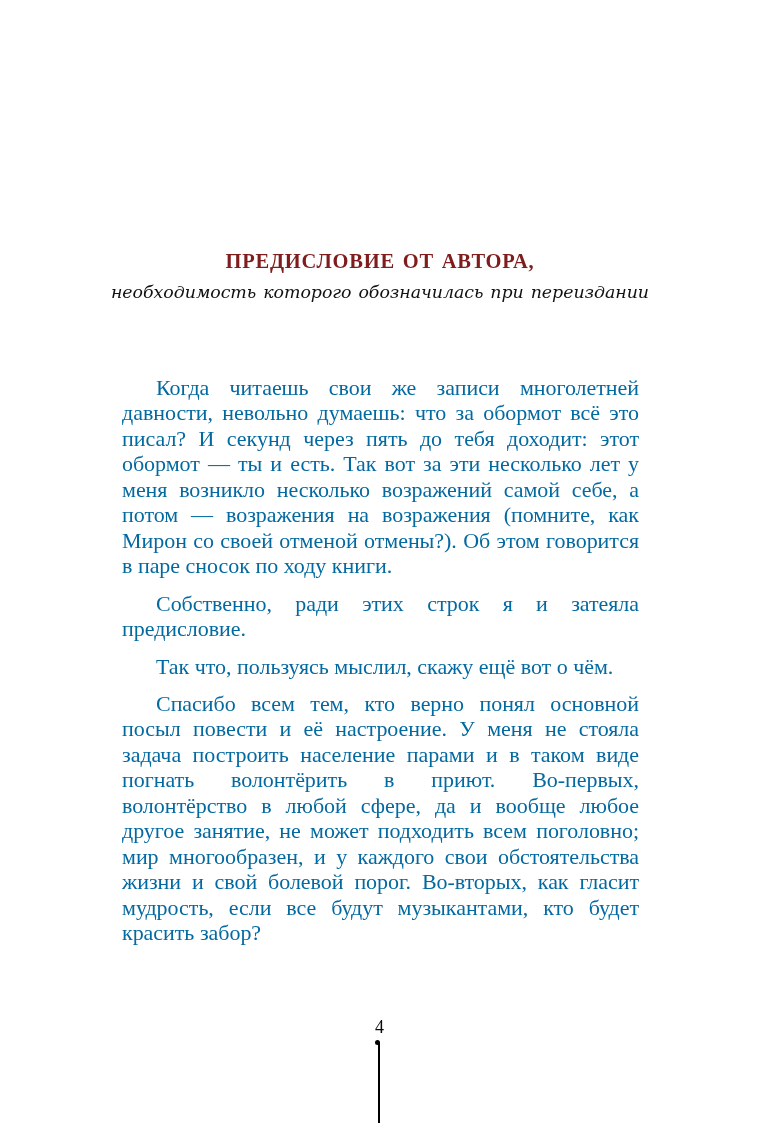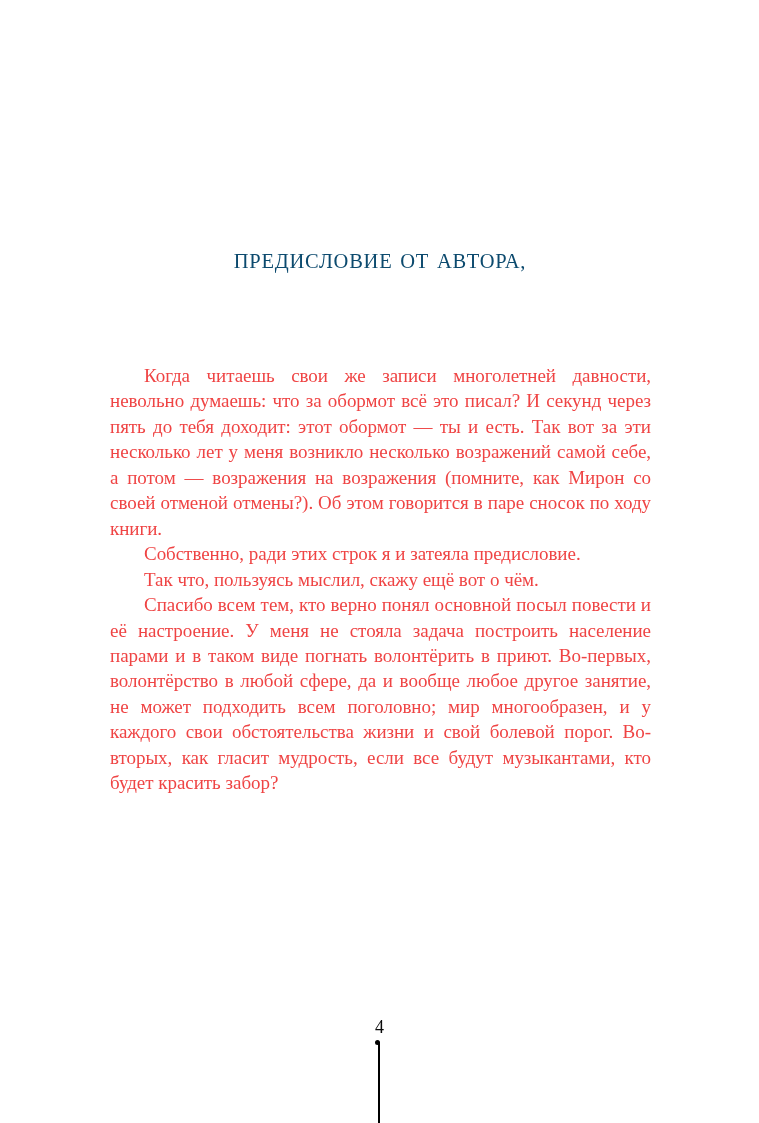--- a/index.html
+++ b/index.html
@@ -33,24 +33,24 @@
     width: 540px;
     text-align: center;
   }
 
   .chapter-title {
     font-family: "Liberation Serif", "DejaVu Serif", serif;
     font-size: 20.5px;
     line-height: 26px;
     letter-spacing: 0.75px;
     word-spacing: 2px;
-    font-weight: 400;
+    font-weight: 700;
     text-transform: uppercase;
     white-space: nowrap;
-    color: #0c4a6e;
+    color: #7f1d1d;
   }
 
   .chapter-subtitle {
     margin-top: 7px;
     font-family: "DejaVu Serif", "Liberation Serif", serif;
     font-style: italic;
     font-size: 17.4px;
     line-height: 22px;
     letter-spacing: -0.05px;
     word-spacing: 1.5px;
@@ -60,29 +60,29 @@
 
   
   .body-block {
     position: absolute;
     left: 110px;
     top: 363px;
     width: 541px;
   }
 
   .body-block p {
-    margin: 0;
+    margin: 12px;
     text-indent: 34px;
     text-align: justify;
-    font-size: 19px;
+    font-size: 22px;
     line-height: 25.45px;
     letter-spacing: -0.04px;
     word-spacing: 0.1px;
     hyphens: manual;
-    color: #ef4444;
+    color: #0369a1;
   }
 
   
   .folio {
     position: absolute;
     left: 0;
     top: 1016px;
     width: 759px;
     text-align: center;
     font-size: 18px;
@@ -109,20 +109,21 @@
     background: #000000;
   }
 </style>
 </head>
 <body>
 
 <div class="page">
 
   <div class="heading-block">
     <div class="chapter-title">ПРЕДИСЛОВИЕ ОТ АВТОРА,</div>
+    <div class="chapter-subtitle">необходимость которого обозначилась при переиздании</div>
   </div>
 
   <div class="body-block">
     <p>Когда читаешь свои же записи многолетней давности, невольно думаешь: что за обормот всё это писал? И секунд через пять до тебя доходит: этот обормот — ты и есть. Так вот за эти несколько лет у меня возникло несколько возражений самой себе, а потом — возражения на возражения (помните, как Мирон со своей отменой отмены?). Об этом говорится в паре сносок по ходу книги.</p>
     <p>Собственно, ради этих строк я и затеяла предисловие.</p>
     <p>Так что, пользуясь мыслил, скажу ещё вот о чём.</p>
     <p>Спасибо всем тем, кто верно понял основной посыл повести и её настроение. У меня не стояла задача построить население парами и в таком виде погнать волонтёрить в приют. Во-первых, волонтёрство в любой сфере, да и вообще любое другое занятие, не может подходить всем поголовно; мир многообразен, и у каждого свои обстоятельства жизни и свой болевой порог. Во-вторых, как гласит мудрость, если все будут музыкантами, кто будет красить забор?</p>
   </div>
 
   <div class="folio">4</div>

